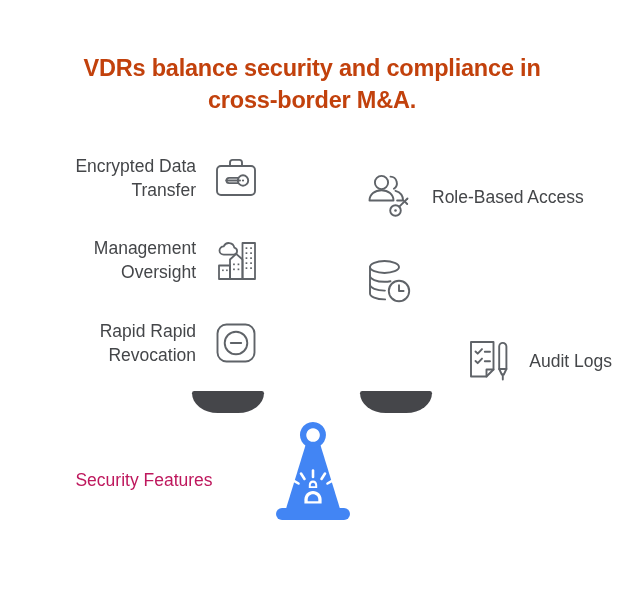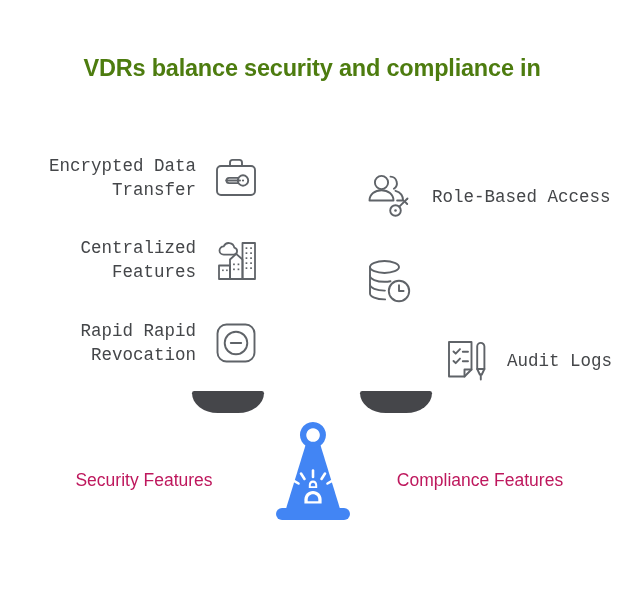--- a/index.html
+++ b/index.html
@@ -17,30 +17,29 @@
 
   
   .title {
     position: absolute;
     left: 62px; top: 52px;
     width: 500px;
     text-align: center;
     font-size: 23.5px;
     font-weight: bold;
     line-height: 1.38;
-    color: #4d7c0f;
+    color: #c2410c;
     letter-spacing: -0.2px;
   }
 
   
   .feat {
     position: absolute;
     display: flex;
     align-items: center;
-    font-family: Liberation Mono, monospace;
   }
   .feat-label {
     font-size: 17.5px;
     line-height: 1.38;
     color: #444649;
   }
   .feat .icon { flex: none; display: block; }
 
   
   .left-col { left: 30px; width: 232px; justify-content: flex-end; }
@@ -81,39 +80,40 @@
   .bl-left  { left: 20px;  width: 248px; text-align: center; }
   .bl-right { left: 356px; width: 248px; text-align: center; }
 </style>
 </head>
 <body>
 
 <div id="canvas">
 
   <div class="title">
     <span>VDRs balance security and compliance in</span><br>
+    <span>cross-border M&amp;A.</span>
   </div>
 
   <div class="feat left-col row-1">
     <div class="feat-label">Encrypted Data Transfer</div>
     <svg class="icon" width="52" height="52" viewBox="0 0 52 52">
       <g fill="none" stroke="#5f6368" stroke-width="1.9" stroke-linejoin="round" stroke-linecap="round">
         <rect x="7" y="14" width="38" height="29" rx="4"></rect>
         <path d="M20 14 v-3.5 a2.6 2.6 0 0 1 2.6-2.6 h6.8 A2.6 2.6 0 0 1 32 10.5 V14"></path>
         <path d="M16.5 28.5 h13.5"></path>
         <path d="M16.5 28.5 a2.6 2.6 0 0 1 2.6-2.6 h9"></path>
         <path d="M16.5 28.5 a2.6 2.6 0 0 0 2.6 2.6 h9"></path>
         <circle cx="33" cy="28.5" r="5.2"></circle>
         <circle cx="33" cy="28.5" r="1.1" fill="#5f6368" stroke="none"></circle>
       </g>
     </svg>
   </div>
 
   <div class="feat left-col row-2">
-    <div class="feat-label">Centralized Features</div>
+    <div class="feat-label">Management Oversight</div>
     <svg class="icon" width="52" height="52" viewBox="0 0 52 52">
       <g fill="none" stroke="#5f6368" stroke-width="1.8" stroke-linejoin="round" stroke-linecap="round">
         <path d="M9.5 16.5 a4.2 4.2 0 0 1 4.2-4.2 a5.6 5.6 0 0 1 10.6 1.3 a3.6 3.6 0 0 1 -0.6 7.1 H13.7 a4.2 4.2 0 0 1 -4.2 -4.2 Z"></path>
         <rect x="32.5" y="9" width="12.5" height="36"></rect>
         <path d="M20 25.5 l6.2 -5.6 l6.3 5.6 V45 H20 Z"></path>
         <path d="M9 31.5 h11 V45 H9 Z"></path>
       </g>
       <g fill="#5f6368">
         <rect x="35.6" y="13.3" width="1.7" height="1.7"></rect>
           <rect x="40.2" y="13.3" width="1.7" height="1.7"></rect>
@@ -212,15 +212,14 @@
       <path d="M55 58.5 c2.6 0 4.2 2 4.2 4.4 v3.2 h-8.4 v-3.2 c0 -2.4 1.6 -4.4 4.2 -4.4 Z"></path>
       <path d="M55 69 c5 0 8.6 3.8 8.6 8.6 v4 H46.4 v-4 c0 -4.8 3.6 -8.6 8.6 -8.6 Z"></path>
     </g>
     <g fill="#4285f4">
       <path d="M55 72.3 c3.1 0 5.3 2.4 5.3 5.4 v1.6 H49.7 v-1.6 c0 -3 2.2 -5.4 5.3 -5.4 Z"></path>
       <path d="M55 60.7 c1.4 0 2.2 1.1 2.2 2.4 v1.1 h-4.4 v-1.1 c0 -1.3 0.8 -2.4 2.2 -2.4 Z"></path>
     </g>
   </svg>
 
   <div class="bottom-label bl-left">Security Features</div>
-  <div class="bottom-label bl-right">Compliance Features</div>
 
 </div>
 
 </body></html>

